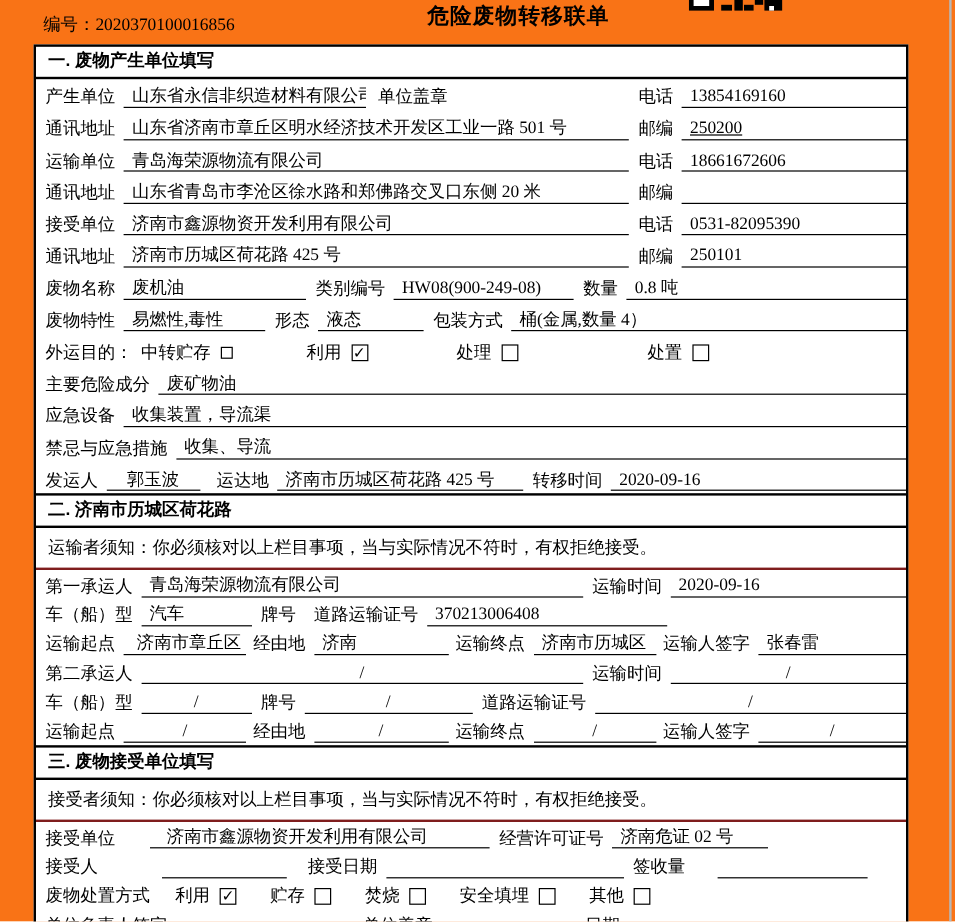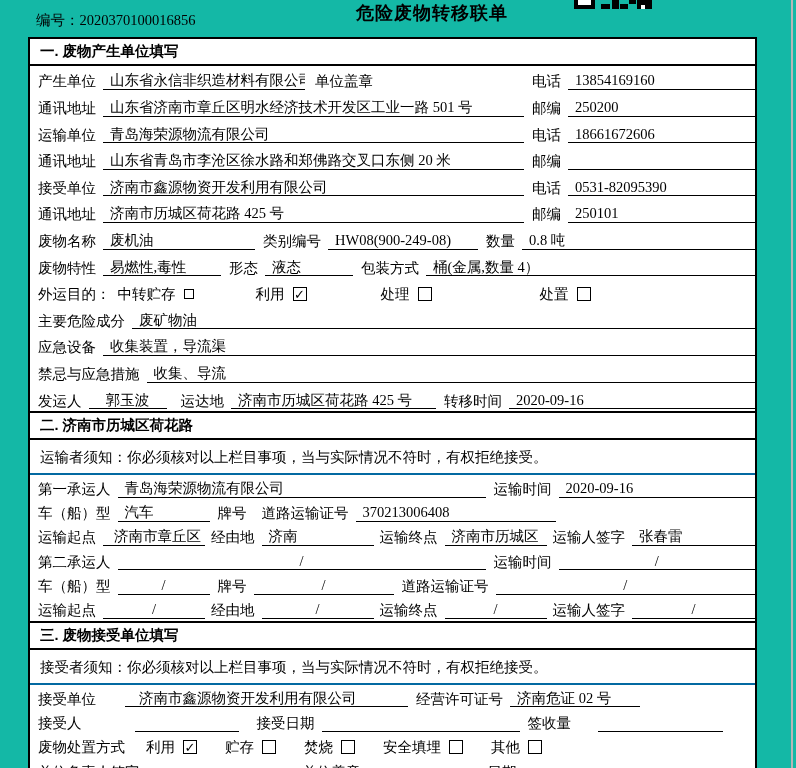--- a/index.html
+++ b/index.html
@@ -1,21 +1,21 @@
 <!DOCTYPE html>
 <html><head>
 <meta charset="utf-8">
 <style>
   html,body{margin:0;padding:0;}
   body{
     width:796px;height:768px;overflow:hidden;background:#fff;color:#000;
     font-family:"Liberation Serif","DejaVu Serif",serif;
     position:relative;
   }
-  .page{position:absolute;inset:0;background:#14b8a6;}
+  .page{position:absolute;inset:0;background:#f97316;}
   .page-edge{position:absolute;top:0;right:3px;width:2px;height:100%;background:#b7b7b7;}
 
   
   .header{position:relative;height:37px;}
   .doc-no{position:absolute;left:36px;top:11px;font-size:14.5px;white-space:nowrap;}
   .title{
     position:absolute;left:calc(50% + 34px);top:1px;transform:translateX(-50%);
     margin:0;font-size:18px;font-weight:bold;letter-spacing:1px;white-space:nowrap;
     font-family:"Liberation Sans","DejaVu Sans",sans-serif;
   }
@@ -23,21 +23,21 @@
 
   
   .table{margin-left:28px;width:725px;border:2px solid #000;background:#fff;}
   .section{border-top:2px solid #000;}
   .section:first-child{border-top:none;}
   .sec-title{
     font-family:"Liberation Sans","DejaVu Sans",sans-serif;
     font-weight:bold;font-size:14.5px;line-height:1;
     padding:5px 10px 5px;border-bottom:2px solid #000;
   }
-  .sec-note{font-size:14.5px;line-height:1;padding:10px 10px 9px;border-bottom:2px solid #0369a1;white-space:nowrap;}
+  .sec-note{font-size:14.5px;line-height:1;padding:10px 10px 9px;border-bottom:2px solid #7f1d1d;white-space:nowrap;}
   .row{
     display:flex;align-items:flex-end;height:24.6px;
     padding:0 0 2px 8px;font-size:14.5px;line-height:1.15;white-space:nowrap;
   }
   .row-s23{height:22.3px;}
   .lbl{white-space:nowrap;margin-right:7px;flex:0 0 auto;}
   .val{
     border-bottom:1px solid #000;white-space:nowrap;overflow:hidden;
     padding:0 4px 0 7px;flex:0 0 auto;box-sizing:border-box;min-height:14px;
   }
@@ -84,21 +84,21 @@
           <span class="val" style="width: 202px;">山东省永信非织造材料有限公司</span>
           <span class="lbl" style="margin-left: 10px;">单位盖章</span>
           <span class="gap fx"></span>
           <span class="lbl">电话</span>
           <span class="val" style="width: 187px;">13854169160</span>
         </div>
         <div class="row">
           <span class="lbl">通讯地址</span>
           <span class="val" style="flex: 1 1 auto;">山东省济南市章丘区明水经济技术开发区工业一路 501 号</span>
           <span class="lbl" style="margin-left: 8px;">邮编</span>
-          <span class="val" style="width: 187px;">250200</span>
+          <span class="val" style="width: 187px; text-decoration: underline;">250200</span>
         </div>
         <div class="row">
           <span class="lbl">运输单位</span>
           <span class="val" style="flex: 1 1 auto;">青岛海荣源物流有限公司</span>
           <span class="lbl" style="margin-left: 8px;">电话</span>
           <span class="val" style="width: 187px;">18661672606</span>
         </div>
         <div class="row">
           <span class="lbl">通讯地址</span>
           <span class="val" style="flex: 1 1 auto;">山东省青岛市李沧区徐水路和郑佛路交叉口东侧 20 米</span>

